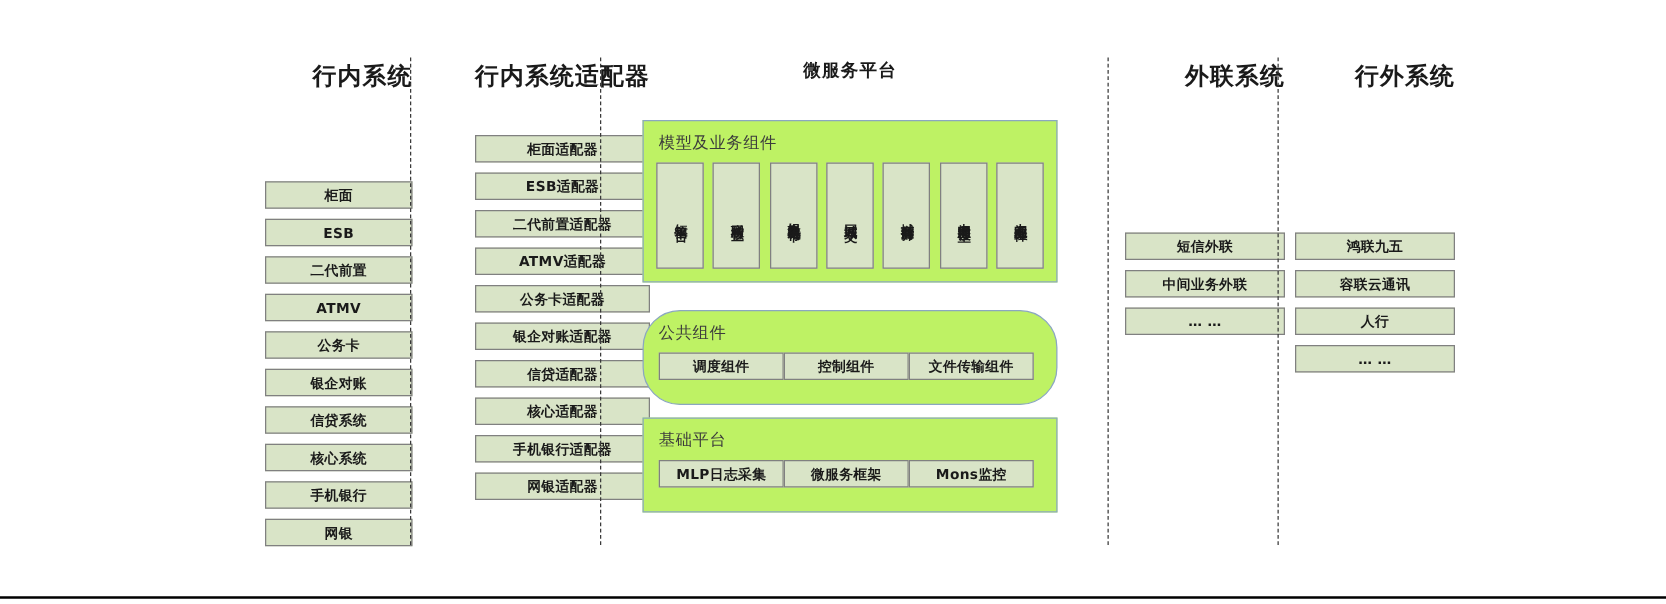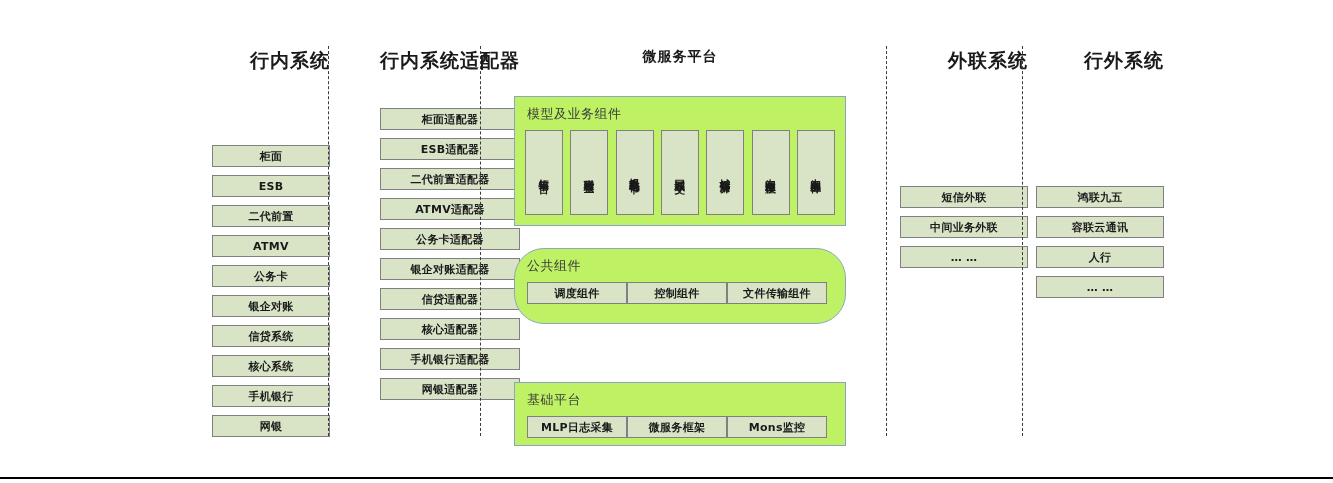--- a/index.html
+++ b/index.html
@@ -108,21 +108,21 @@
     writing-mode: vertical-rl;
     text-orientation: upright;
     font-size: 10.5px;
     letter-spacing: 1px;
     padding: 4px 0;
   }
 
   
   #panel-common { top: 248px; height: 76px; border-radius: 30px; }
   
-  #panel-base { top: 334px; height: 64px; margin-top: 48px; }
+  #panel-base { top: 334px; height: 76px; }
 
   .hnode-row {
     position: absolute;
     left: 12px;
     right: 12px;
     top: 33px;
     display: flex;
     justify-content: flex-start;
   }
   .hnode {

